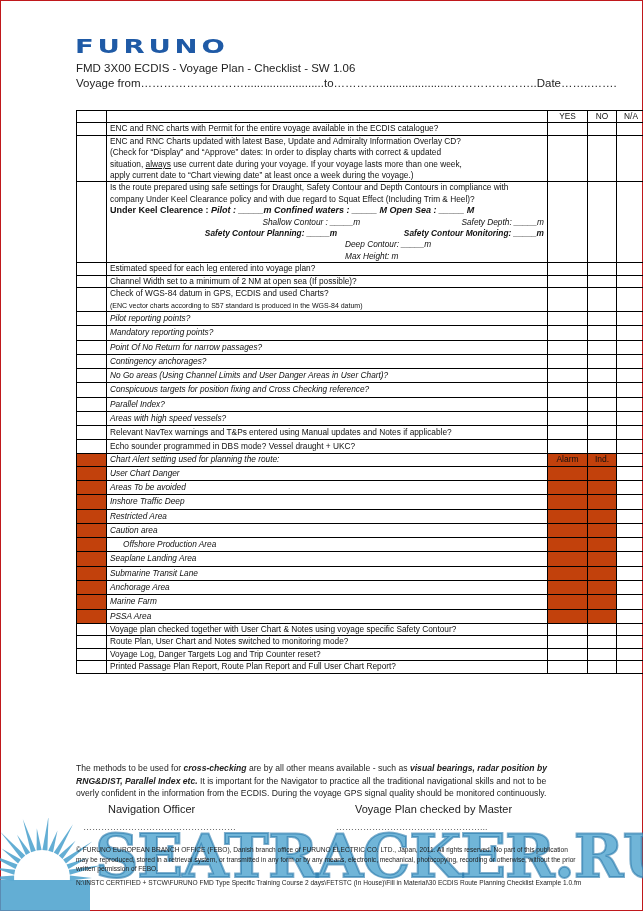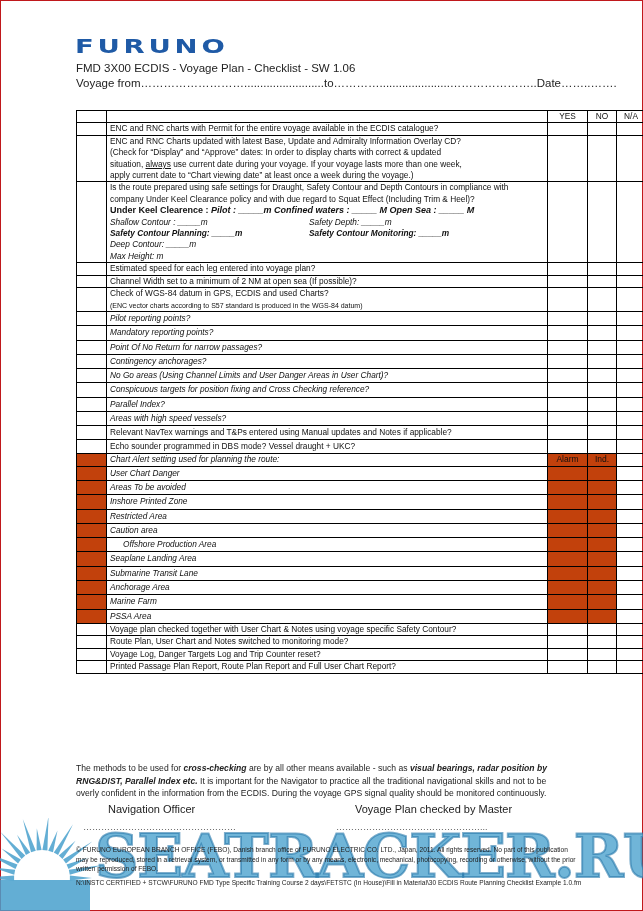--- a/index.html
+++ b/index.html
@@ -16,21 +16,21 @@
   col.c0 { width:30px; } col.c2 { width:40px; } col.c3 { width:29px; } col.c4 { width:29px; }
   td.c0 { padding:0; }
   .big { font-size:11px; line-height:12.6px; }
   .ital { font-style:italic; }
   .hdr td { font-size:8.5px; line-height:9px; height:9px; }
   td.center { text-align:center; padding:0; }
   td.gray { background:#c2410c; }
   td.alert-hdr { font-size:11px; font-style:italic; line-height:12.5px; }
   .ukc { font-weight:bold; font-style:italic; font-size:9px; }
   .ukc b { font-style:normal;text-align:right; }
-  .grid2 { display:flex; }
+  .grid2 { display:flex;justify-content:flex-end; }
   .grid2 > span { display:block; }
   .grid2 > span:first-child { width:199px; }
   .note { position:absolute; left:76px; top:762px; width:495px; font-size:8.6px; line-height:12.6px; color:#222; }
   .sig { position:absolute; top:803px; font-size:11px; color:#222;padding-left:25px; }
   .sig-dots { position:absolute; top:822px; font-size:9px; color:#555; letter-spacing:0; }
   .copyright { position:absolute; left:76px; top:845px; width:500px; font-size:6.6px; line-height:9.6px; color:#222; z-index:2; }
   .path { position:absolute; left:76px; top:879px; font-size:6.6px; color:#222; z-index:2; white-space:nowrap; }
   .watermark { position:absolute; left:0; top:818px; width:643px; height:93px; z-index:1; pointer-events:none; }
   .wm-text { position:absolute; left:95px; top:826px; font-family:"DejaVu Serif", serif; font-weight:bold; font-size:60px;
              color:rgba(72,160,205,0.78); letter-spacing:-1px; z-index:1; white-space:nowrap; line-height:60px;
@@ -201,21 +201,21 @@
       </tr>
       <tr>
         <td class="c0 gray"></td>
         <td class="ital" style="line-height: 13.3px;">Areas To be avoided</td>
         <td class="gray"></td>
         <td class="gray"></td>
         <td class=""></td>
       </tr>
       <tr>
         <td class="c0 gray"></td>
-        <td class="ital" style="line-height: 13.3px;">Inshore Printed Zone</td>
+        <td class="ital" style="line-height: 13.3px;">Inshore Traffic Deep</td>
         <td class="gray"></td>
         <td class="gray"></td>
         <td class=""></td>
       </tr>
       <tr>
         <td class="c0 gray"></td>
         <td class="ital" style="line-height: 13.3px;">Restricted Area</td>
         <td class="gray"></td>
         <td class="gray"></td>
         <td class=""></td>

